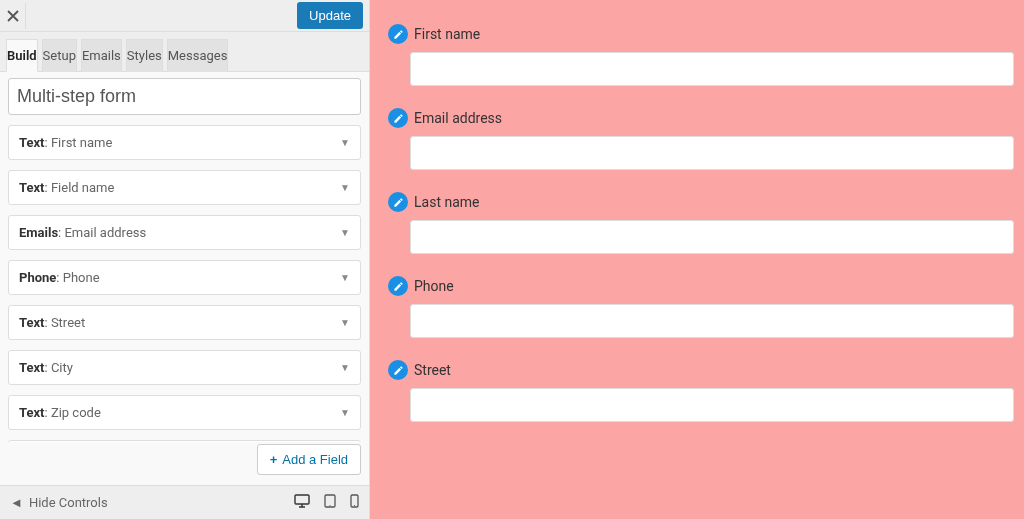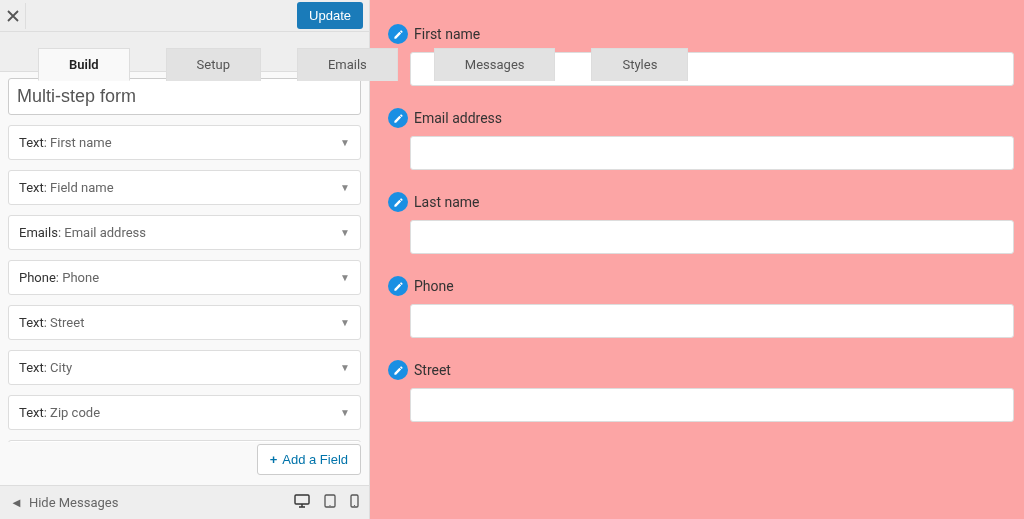--- a/index.html
+++ b/index.html
@@ -64,30 +64,29 @@
   .update-btn { background:#1b7fbf; }
   .update-btn { background:#1a7bb9; border-radius:3px;}
 
   .tabs {
     display: flex;
     gap: 4px;
     padding: 6px 6px 0 6px;
     border-bottom: 1px solid #ddd;
   }
   .tab {
-    padding: 8px 30px;
+    padding: 8px 0;
     font-size: 13px;
     color: #555;
     background: #e2e2e2;
     border: 1px solid #ddd;
     border-bottom: none;
     cursor: pointer;
     position: relative;
-    top: 10px;
-    margin-left: 32px;
+    top: 1px;
   }
   .tab.active {
     background: #f9f9f9;
     color: #222;
     font-weight: 600;
     border-bottom: 1px solid #f9f9f9;
   }
 
   .fields-wrap {
     padding: 6px 8px 0 8px;
@@ -110,21 +109,21 @@
     border: 1px solid #ddd;
     border-radius: 3px;
     padding: 9px 10px;
     margin-bottom: 10px;
     display: flex;
     justify-content: space-between;
     align-items: center;
     cursor: pointer;
     font-size: 13px;
   }
-  .field-row .type { font-weight: 400; color: #333; margin-top: 37px; }
+  .field-row .type { font-weight: 700; color: #333; margin-top: 37px; }
   .field-row .label { color: #666; }
   .caret-down {
     color: #888;
     font-size: 10px;
   }
   .add-field-wrap {
     display:flex;
     justify-content:flex-end;
     padding: 2px 8px 10px 8px;
     background:#f9f9f9;
@@ -209,22 +208,22 @@
           <path d="M1 1 L11 11 M11 1 L1 11" stroke="#555" stroke-width="1.8" fill="none"></path>
         </svg>
     </div>
     <button class="update-btn">Update</button>
   </div>
 
   <div class="tabs" id="tabs">
       <div class="tab active">Build</div>
       <div class="tab">Setup</div>
       <div class="tab">Emails</div>
+      <div class="tab">Styles</div>
       <div class="tab">Messages</div>
-      <div class="tab">Styles</div>
     </div>
 
   <div class="fields-wrap">
     <input class="title-input" value="Multi-step form" style="">
     <div id="field-list">
         <div class="field-row">
           <span><span class="type">Text</span><span class="label">: First name</span></span>
           <span class="caret-down">▼</span>
         </div>
         <div class="field-row">
@@ -258,21 +257,21 @@
   <div class="add-field-wrap">
     <button class="add-field">
       <span class="plus">+</span>
       <span>Add a Field</span>
     </button>
   </div>
 
   <div class="bottombar">
     <div class="hide-controls">
       <span>◄</span>
-      <span>Hide Messages</span>
+      <span>Hide Controls</span>
     </div>
     <div class="device-icons">
       <span>
         <svg width="16" height="14" viewBox="0 0 16 14">
             <rect x="1" y="1" width="14" height="9" rx="1" fill="none" stroke="#333" stroke-width="1.4"></rect>
             <path d="M5 13h6M8 10v3" stroke="#333" stroke-width="1.4"></path>
           </svg>
       </span>
       <span>
         <svg width="12" height="14" viewBox="0 0 12 14">

